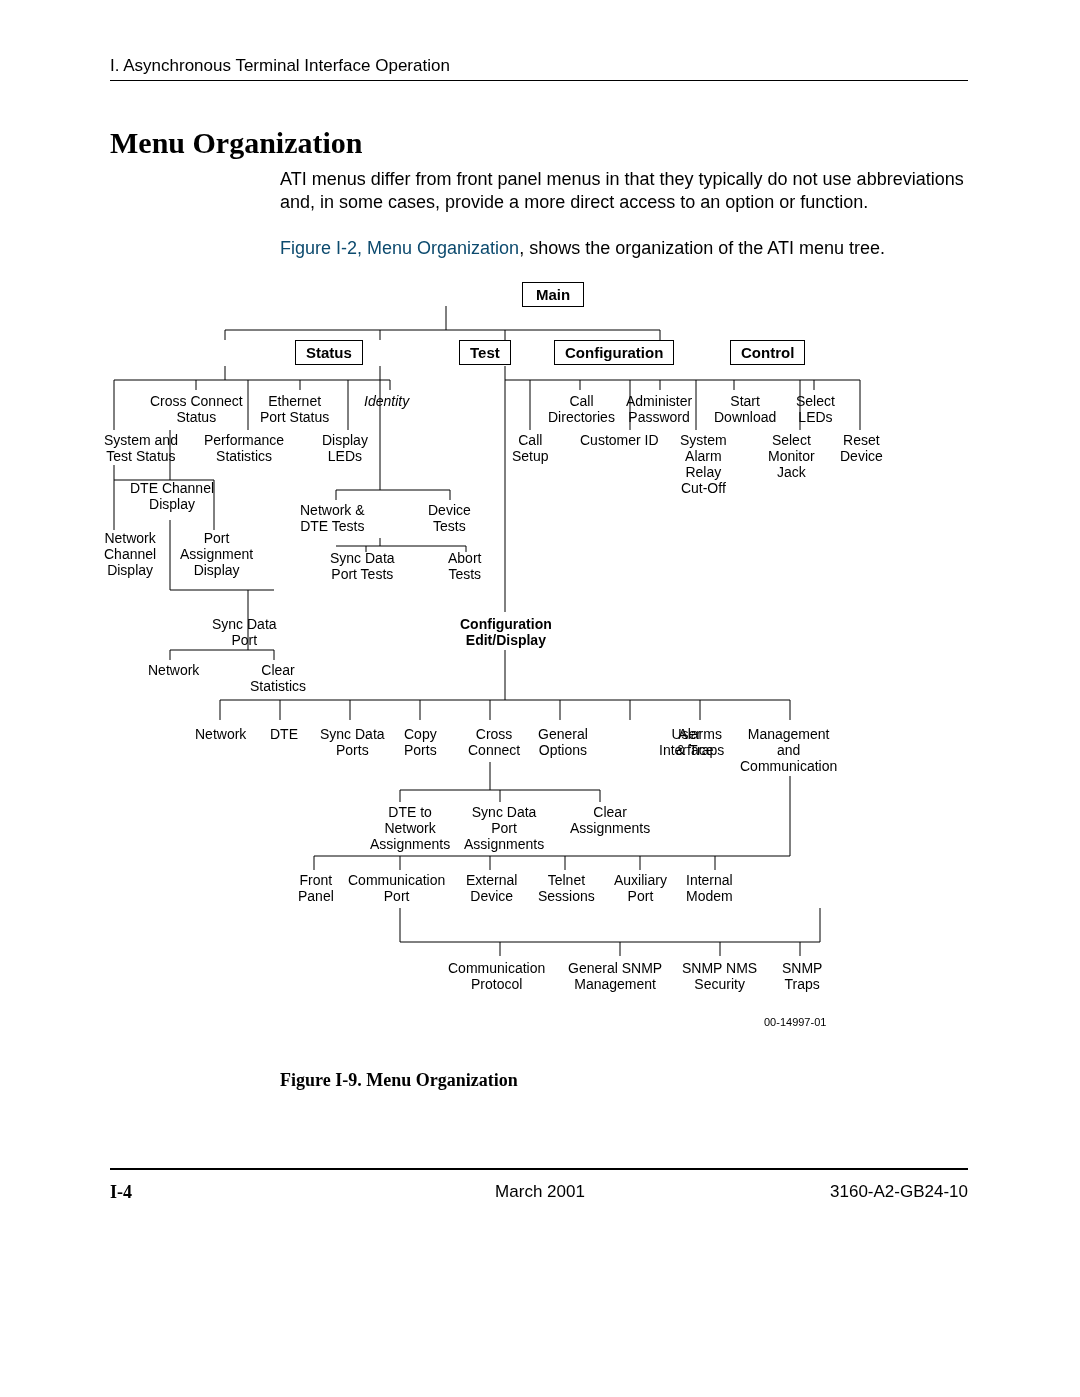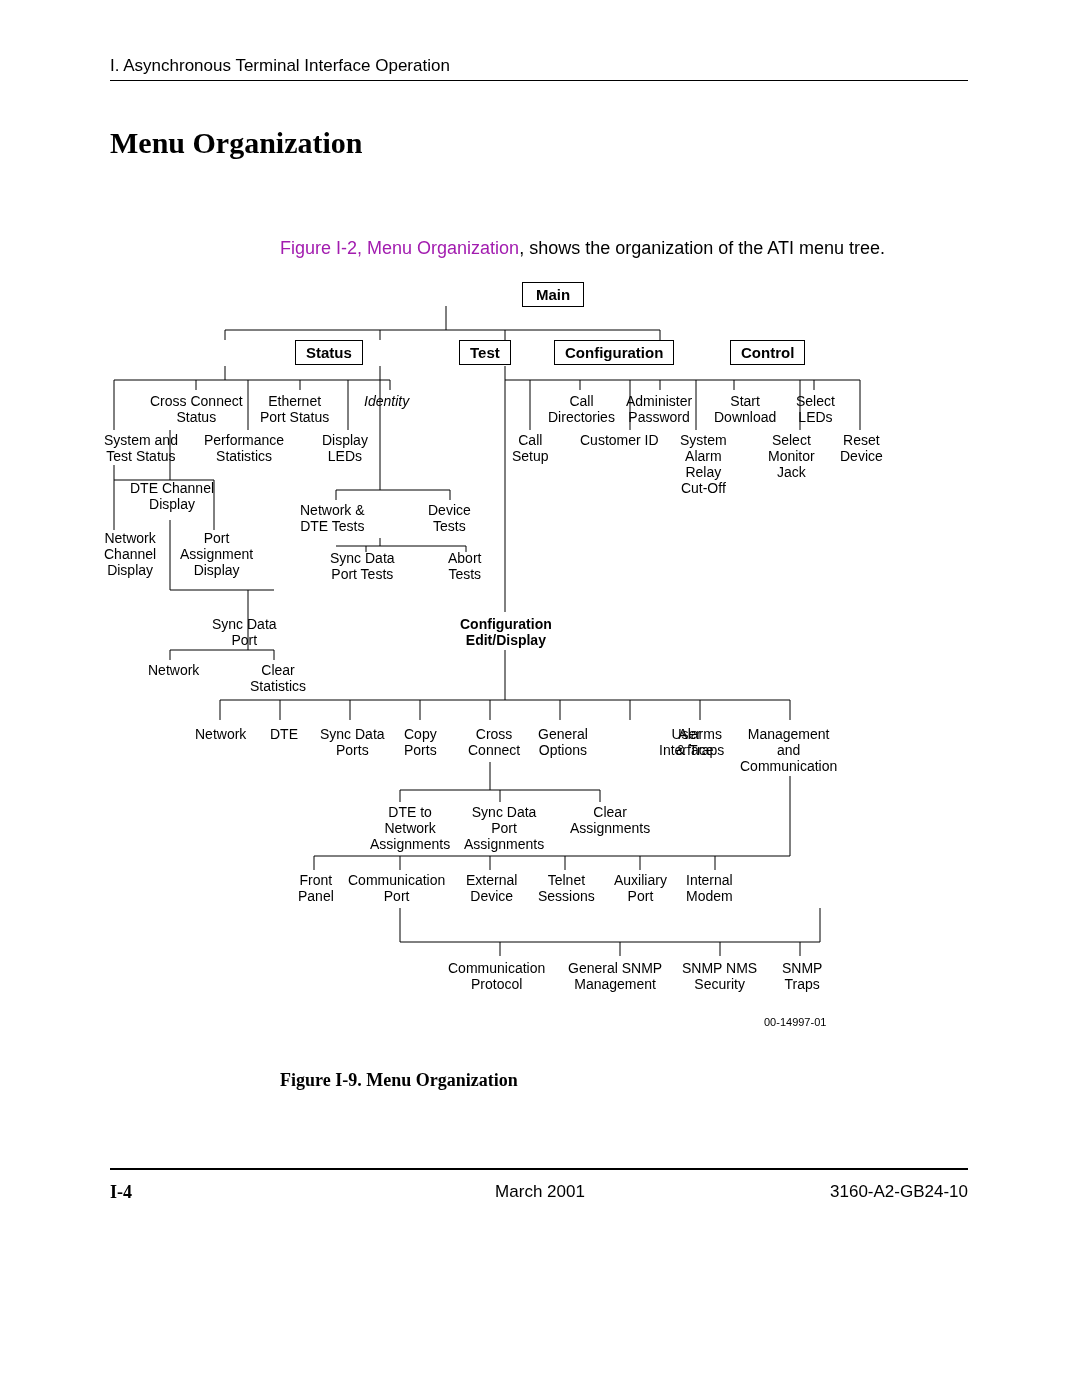--- a/index.html
+++ b/index.html
@@ -35,21 +35,21 @@
   .body-text {
     left: 280px; top: 168px; width: 690px;
     font-family: Arial, Helvetica, sans-serif;
     font-size: 18px; line-height: 1.28;
   }
   .body-text2 {
     left: 280px; top: 238px; width: 690px;
     font-family: Arial, Helvetica, sans-serif;
     font-size: 18px;
   }
-  .link { color: #a21caf; }
+  .link { color: #0c4a6e; }
   .caption {
     left: 280px; top: 1070px;
     font-weight: bold;
     font-size: 18px;
   }
   .rule-bottom {
     left: 110px; top: 1168px; width: 858px; height: 0;
     border-top: 2px solid #000;
   }
   .page-num {
@@ -101,20 +101,21 @@
 </head>
 <body>
 
 <div class="page">
 
   <div class="abs header">I. Asynchronous Terminal Interface Operation</div>
   <div class="abs rule-top"></div>
 
   <div class="abs h1">Menu Organization</div>
 
+  <div class="abs body-text">ATI menus differ from front panel menus in that they typically do not use abbreviations and, in some cases, provide a more direct access to an option or function.</div>
   <div class="abs body-text2">
     <span class="link">Figure I-2, Menu Organization</span><span>, shows the organization of the ATI menu tree.</span>
   </div>
 
   <svg class="diagram" viewBox="0 0 880 760">
 
     <line x1="346" y1="26" x2="346" y2="50"></line>
     <line x1="125" y1="50" x2="560" y2="50"></line>
     <line x1="125" y1="50" x2="125" y2="60"></line>
     <line x1="280" y1="50" x2="280" y2="60"></line>

